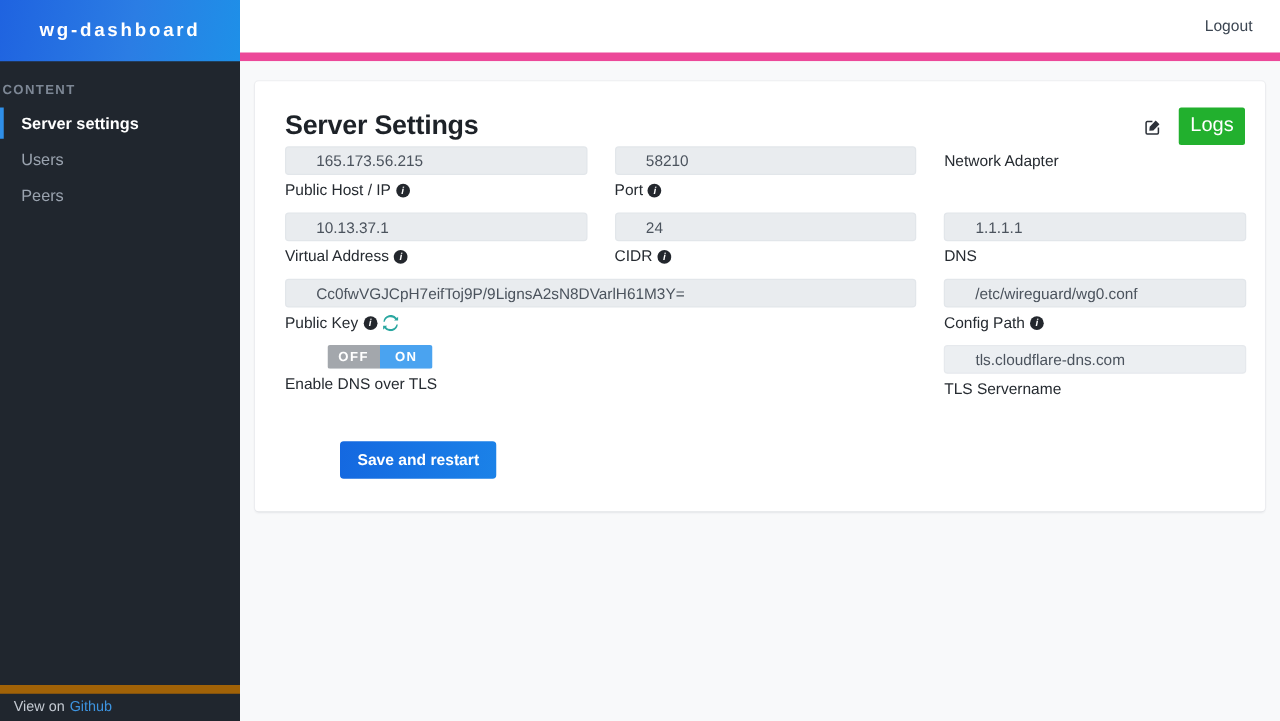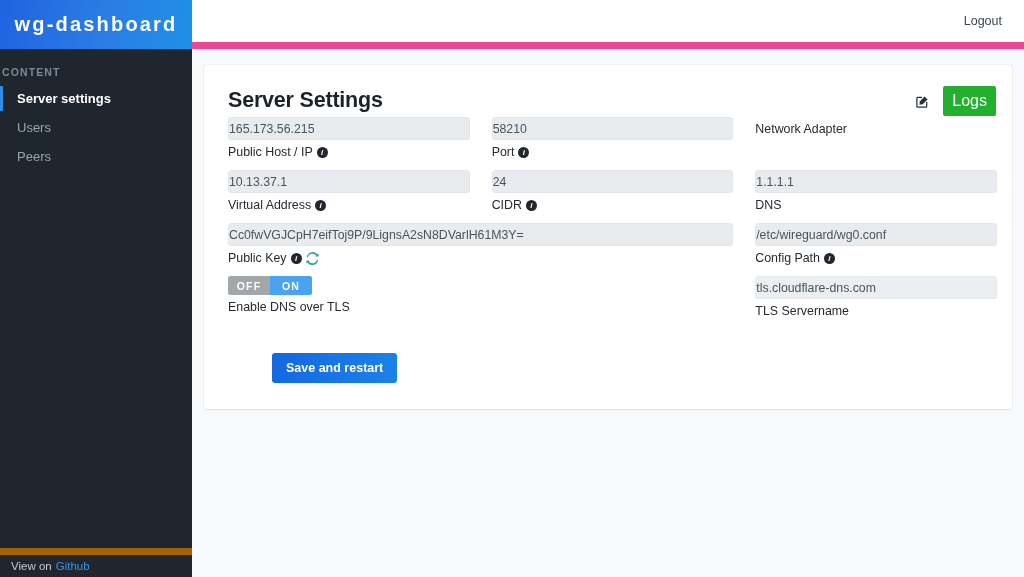--- a/index.html
+++ b/index.html
@@ -17,21 +17,21 @@
     width: 192px; height: 577px;
     background: #20262e;
     display: flex; flex-direction: column;
   }
   #brand {
     height: 49px; flex: 0 0 49px;
     background: linear-gradient(100deg, #1f63e0 0%, #2b7de4 55%, #1e90e8 100%);
     display: flex; align-items: center; justify-content: center;
   }
   #brand .txt {
-    color: #fff; font-size: 20px; font-weight: bold;
+    color: #fff; font-size: 15px; font-weight: bold;
     letter-spacing: 2.2px;
   }
   .nav-head {
     color: #7d8795; font-size: 10.5px; font-weight: bold;
     letter-spacing: 1.1px; padding: 17px 0 6px 2px;
     text-transform: uppercase;
   }
   .nav-item {
     position: relative;
     height: 29px; display: flex; align-items: center;
@@ -110,21 +110,21 @@
   .w-blank  { width: 246px; }
 
   .inp {
     height: 23px;
     background: #e9ecef;
     border: 1px solid #e2e6ea;
     border-radius: 3px;
     font-family: "Liberation Sans", sans-serif;
     font-size: 12.3px;
     color: #4b535d;
-    padding: 0 0;
+    padding: 0 24px;
     width: 100%;
     outline: none;
   }
   .inp.plain { background: #eceff2; border-color: #e6e9ed; }
   .lbl {
     font-size: 12.4px; color: #262b31;
     margin-top: 4px;
     display: flex; align-items: center; gap: 4px;
     line-height: 16px;
   }
@@ -136,20 +136,21 @@
     line-height: 11px;
   }
   .refresh { color: #2aa7a0; width: 13px; height: 13px; cursor: pointer; display:inline-flex; }
 
   
   .toggle {
     display: inline-flex; width: 84px; height: 19px;
     border-radius: 2px; overflow: hidden;
     font-size: 10.5px; letter-spacing: 1.2px; font-weight: bold;
     cursor: pointer;
+    margin-left: 34px;
   }
   .toggle .seg {
     flex: 1 1 50%; display: flex; align-items: center; justify-content: center;
     color: #ffffff;
   }
   .toggle .off { background: #a3a7ac; }
   .toggle .on  { background: #4aa3f0; }
 
   
   #save-btn {

